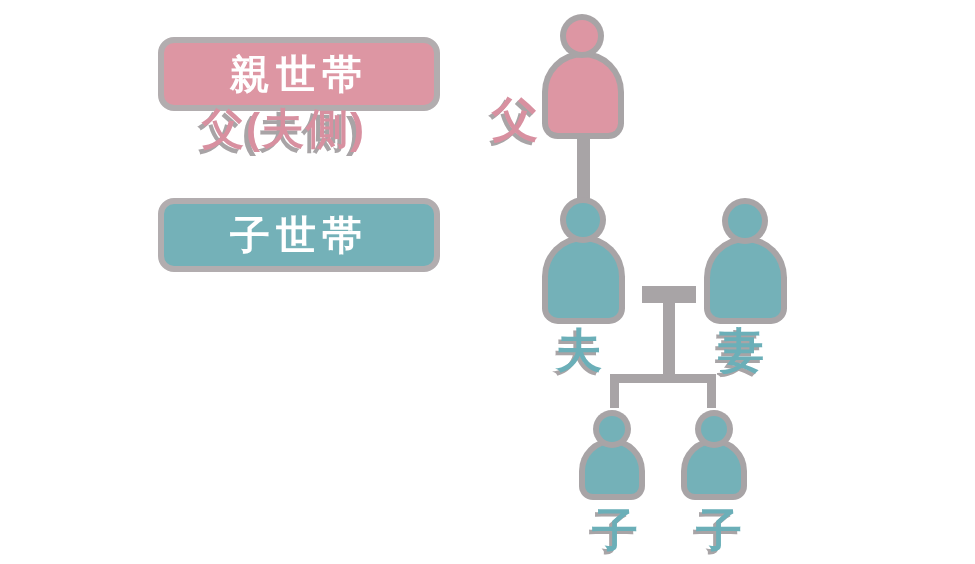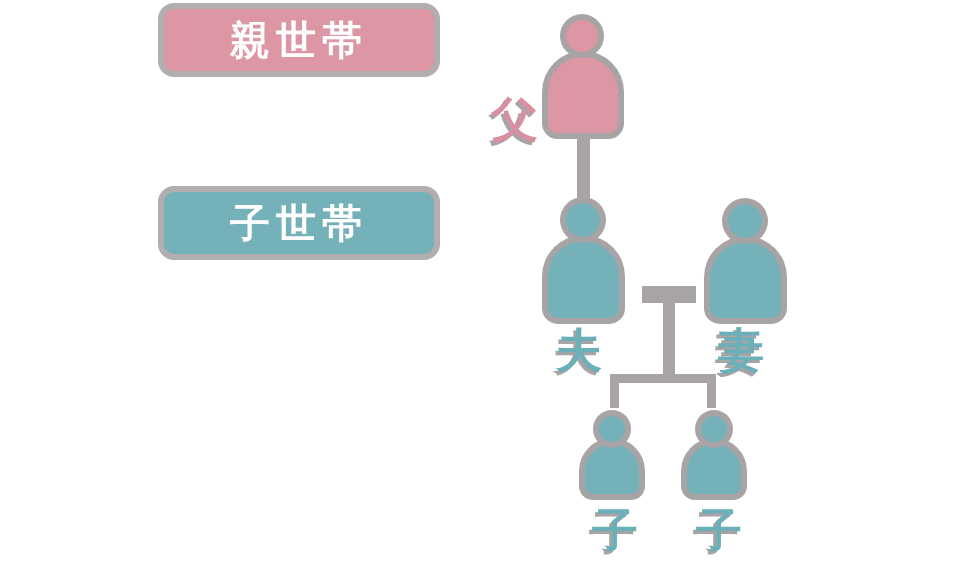--- a/index.html
+++ b/index.html
@@ -19,22 +19,22 @@
     font-family:"Liberation Sans","DejaVu Sans",sans-serif;
   }
   
   .badge{
     position:absolute;left:158px;width:282px;height:74px;
     box-sizing:border-box;border:6px solid var(--border-gray);
     border-radius:16px;
     display:flex;align-items:center;justify-content:center;
     color:#ffffff;font-weight:bold;font-size:40px;letter-spacing:6px;
   }
-  .badge.parent{top:3px;background:var(--pink);}
-  .badge.child{top:186px;background:var(--teal);}
+  .badge.parent{top:37px;background:var(--pink);}
+  .badge.child{top:198px;background:var(--teal);}
   
   .desc{
     position:absolute;font-weight:bold;font-size:42px;white-space:nowrap;
     letter-spacing:2px;
   }
   .desc.parent{left:202px;top:101px;color:var(--pink-text);text-shadow:-4px 4px 0 var(--gray);}
   .desc.child{left:183px;top:270px;color:var(--teal-text);text-shadow:-4px 4px 0 var(--gray);}
   
   .head{position:absolute;border-radius:50%;box-shadow:0 0 0 6px var(--gray);}
   .torso{position:absolute;box-shadow:0 0 0 6px var(--gray);}
@@ -76,20 +76,21 @@
   .bracket-right{left:707px;top:374px;width:9px;height:34px;}
 </style>
 </head>
 <body>
 
 <div id="stage">
 
   <div class="badge parent">
     <span>親世帯</span>
   </div>
+  <div class="desc parent">父(夫側)</div>
 
   <div class="badge child">
     <span>子世帯</span>
   </div>
 
   <div>
     <div class="torso adult-torso pinkfill father-torso"></div>
     <div class="head pinkfill father-head"></div>
   </div>
   <div class="member-label label-father">父</div>

